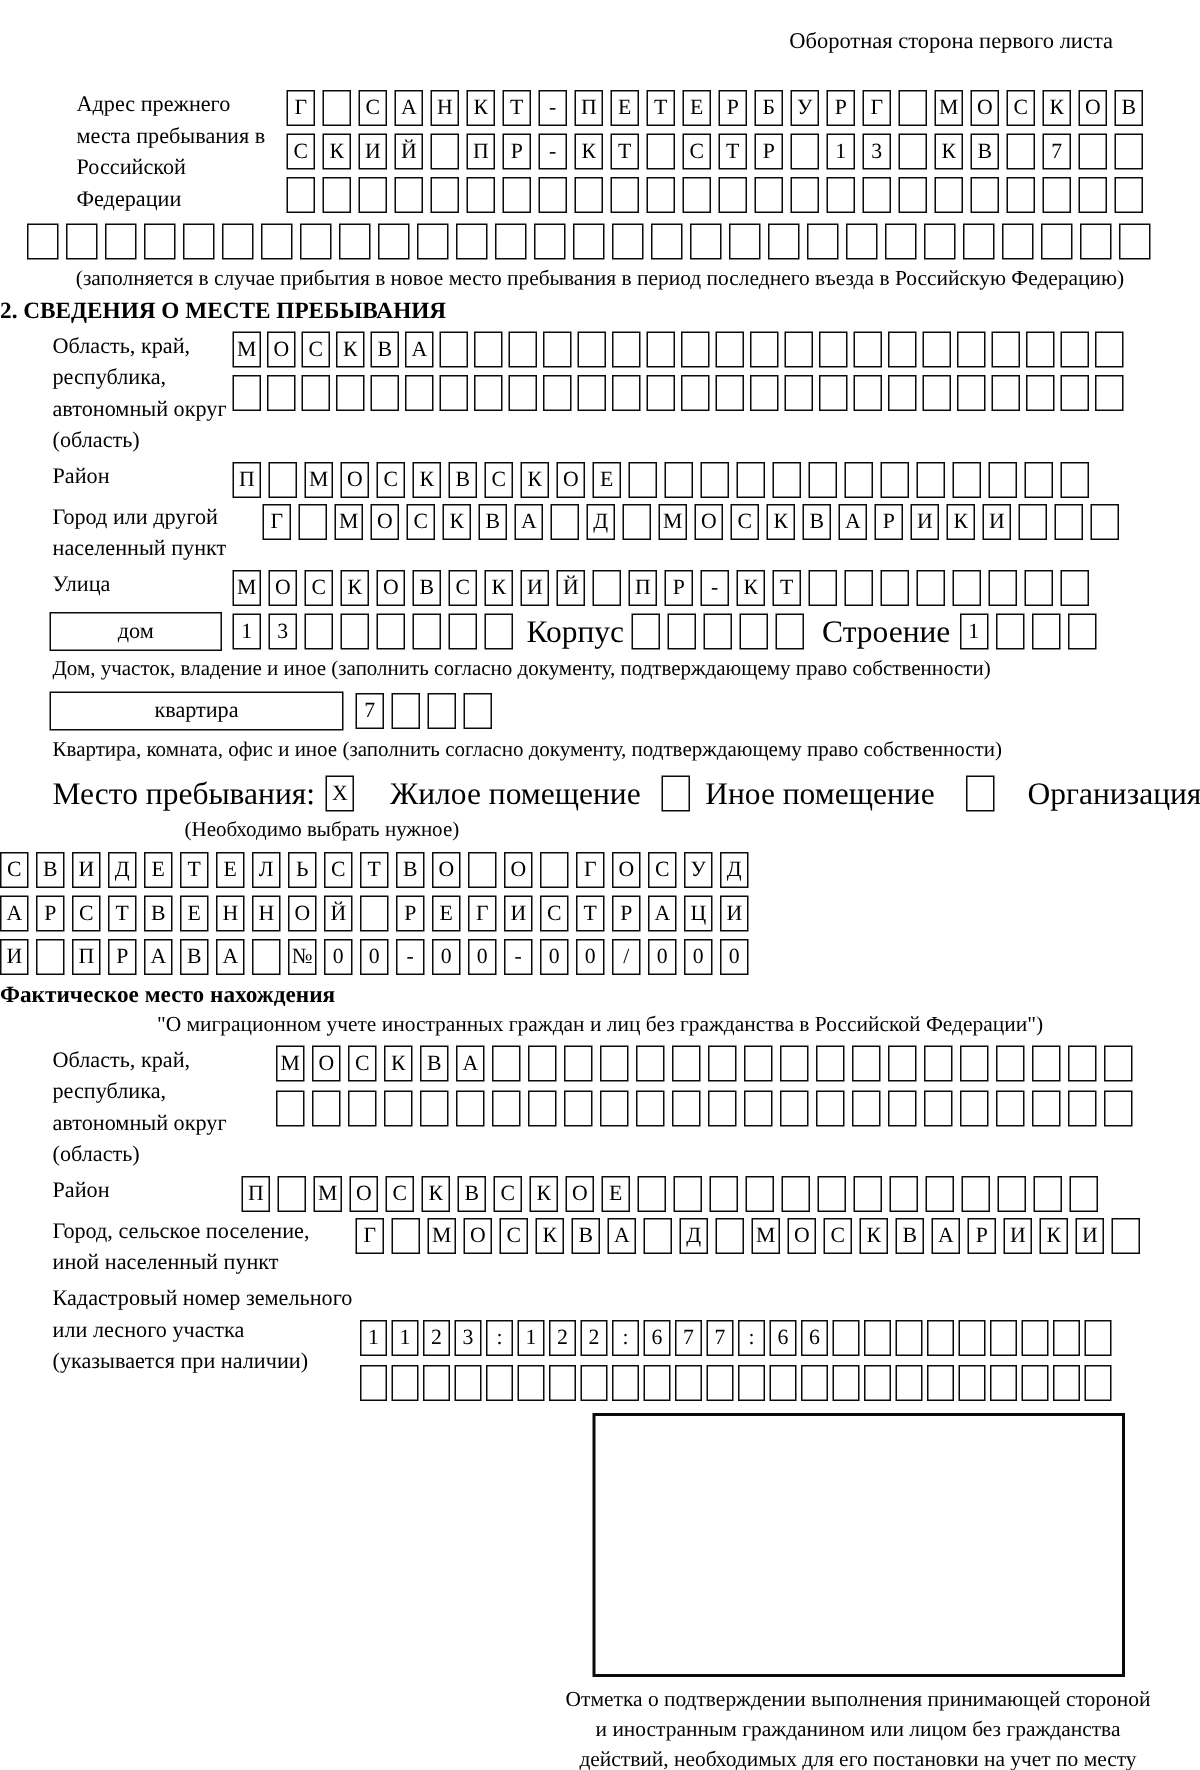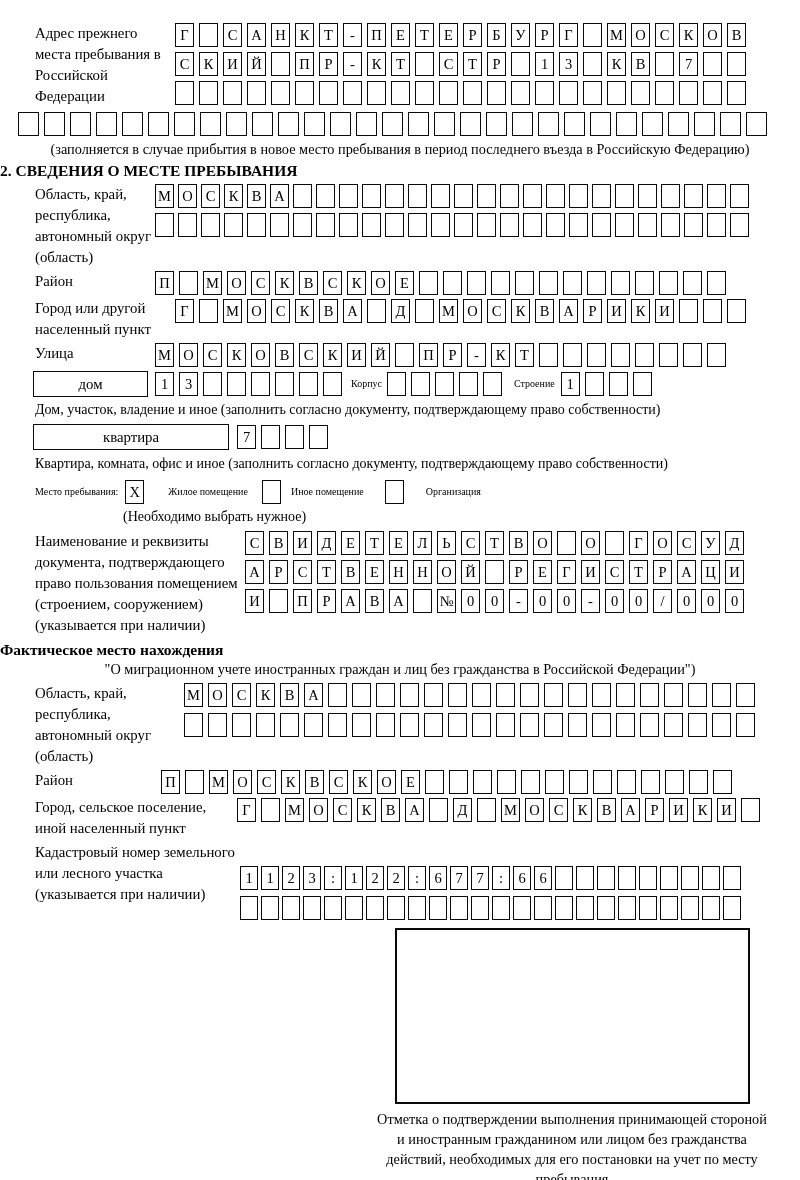--- a/index.html
+++ b/index.html
@@ -19,31 +19,32 @@
   .g4{gap:4px;}
   .big .cell{width:21px;}
   .sm{gap:3px;} .sm .cell{width:18px;}
   .caption-c{text-align:center;font-size:14.3px;line-height:20px;}
   .caption-l{margin-left:35px;font-size:14px;line-height:20px;}
   .sec-title{font-weight:bold;font-size:15.5px;}
   .wbox{
     box-sizing:border-box;height:26px;border:1.7px solid #0a0a0a;background:#fff;
     display:flex;align-items:center;justify-content:center;font-size:14.8px;flex:none;
   }
-  .inline-lbl{font-size:10px;line-height:26px;flex:none;}
+  .inline-lbl{font-size:21px;line-height:26px;flex:none;}
   .stamp-box{box-sizing:border-box;margin-left:395px;width:355px;height:176px;border:2px solid #0a0a0a;background:#fff;}
   .stamp-cap{margin-left:372px;width:400px;text-align:center;font-size:14.3px;line-height:20px;}
 </style>
 </head>
 <body>
 
 <div class="page">
 
-
-  <div class="row" style="margin-top:23px;">
+  <div class="hdr-note">Оборотная сторона первого листа</div>
+
+  <div class="row" style="margin-top:23px;padding-left:16px;">
     <div class="lbl" style="margin-left:35px;width:140px;">Адрес прежнего места пребывания в Российской Федерации</div>
     <div class="colrows">
       <div class="cells">
           <span class="cell">Г</span>
           <span class="cell"></span>
           <span class="cell">С</span>
           <span class="cell">А</span>
           <span class="cell">Н</span>
           <span class="cell">К</span>
           <span class="cell">Т</span>
@@ -358,21 +359,20 @@
       </div>
     <div class="inline-lbl" style="margin-left:10px;">Иное помещение</div>
     <div class="cells" style="margin-left:21px;">
         <span class="cell"></span>
       </div>
     <div class="inline-lbl" style="margin-left:22px;">Организация</div>
   </div>
   <div class="caption-l" style="margin-left:123px;margin-top:2px;">(Необходимо выбрать нужное)</div>
 
   <div class="row" style="margin-top:4px;">
-    <div class="lbl" style="margin-left:35px;width:210px;">Наименование и реквизиты документа, подтверждающего право пользования помещением (строением, сооружением) (указывается при наличии)</div>
     <div class="colrows">
       <div class="cells">
           <span class="cell">С</span>
           <span class="cell">В</span>
           <span class="cell">И</span>
           <span class="cell">Д</span>
           <span class="cell">Е</span>
           <span class="cell">Т</span>
           <span class="cell">Е</span>
           <span class="cell">Л</span>

